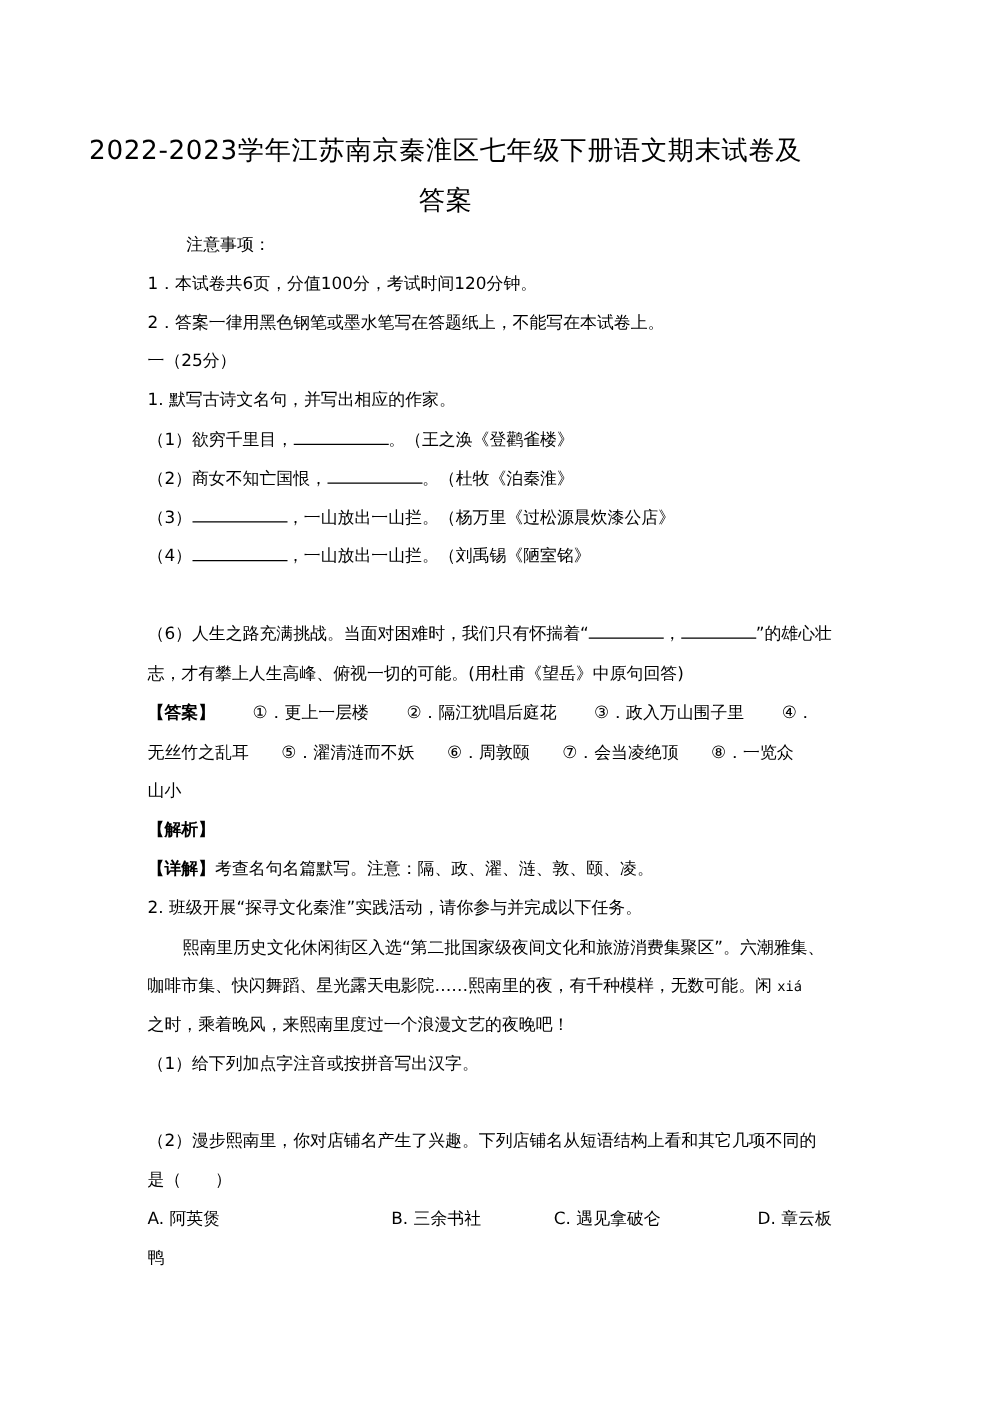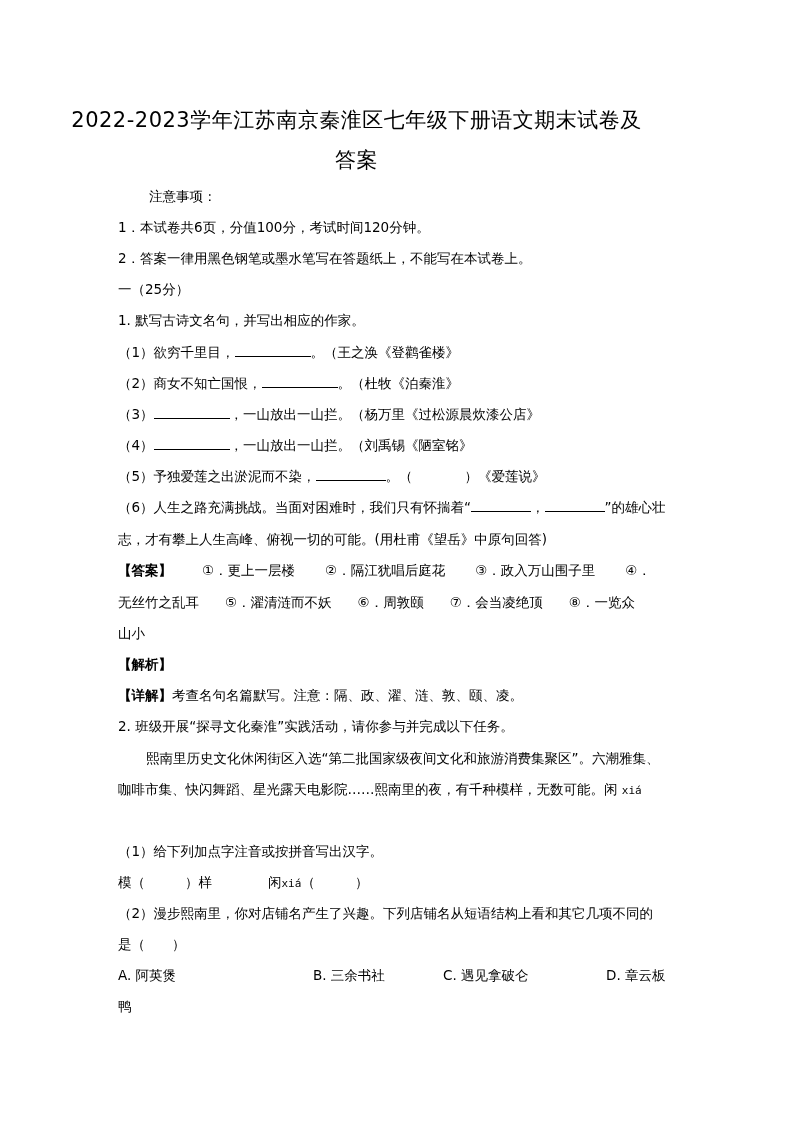--- a/index.html
+++ b/index.html
@@ -33,23 +33,20 @@
   </div>
   <div class="line" style="top:374px;">
     <span>（2）</span><span>商女不知亡国恨，</span><span class="blank" style="width:76px;"></span><span>。（杜牧《泊秦淮》</span>
   </div>
   <div class="line" style="top:405px;">
     <span>（3）</span><span class="blank" style="width:76px;"></span><span>，一山放出一山拦。（杨万里《过松源晨炊漆公店》</span>
   </div>
   <div class="line" style="top:436px;">
     <span>（4）</span><span class="blank" style="width:76px;"></span><span>，一山放出一山拦。（刘禹锡《陋室铭》</span>
   </div>
-  <div class="line" style="top:467px;">
-    <span>（5）</span><span>予独爱莲之出淤泥而不染，</span><span class="blank" style="width:70px;"></span><span>。（</span><span class="gap" style="width:52px;"></span><span>）《爱莲说》</span>
-  </div>
   <div class="line" style="top:498px;">
     <span>（6）人生之路充满挑战。当面对困难时，我们只有怀揣着“</span><span class="blank" style="width:60px;"></span><span>，</span><span class="blank" style="width:60px;"></span><span>”的雄心壮</span>
   </div>
   <div class="line" style="top:561px;">
     <span class="bold">【答案】</span><span class="gap" style="width:30px;"></span><span>①．更上一层楼</span><span class="gap" style="width:30px;"></span><span>②．隔江犹唱后庭花</span><span class="gap" style="width:30px;"></span><span>③．政入万山围子里</span><span class="gap" style="width:30px;"></span><span>④．</span>
   </div>
 
   <div class="line" style="top:530px;">志，才有攀上人生高峰、俯视一切的可能。(用杜甫《望岳》中原句回答)</div>
   <div class="line" style="top:593px;">
     <span>无丝竹之乱耳</span><span class="gap" style="width:26px;"></span><span>⑤．濯清涟而不妖</span><span class="gap" style="width:26px;"></span><span>⑥．周敦颐</span><span class="gap" style="width:26px;"></span><span>⑦．会当凌绝顶</span><span class="gap" style="width:26px;"></span><span>⑧．一览众</span>
@@ -59,25 +56,23 @@
   <div class="line bold" style="top:655px;">【解析】</div>
   <div class="line" style="top:686px;">
     <span class="bold">【详解】</span><span>考查名句名篇默写。注意：隔、政、濯、涟、敦、颐、凌。</span>
   </div>
 
   <div class="line" style="top:717px;">2. 班级开展“探寻文化秦淮”实践活动，请你参与并完成以下任务。</div>
   <div class="line" style="top:749px; left:146px;">熙南里历史文化休闲街区入选“第二批国家级夜间文化和旅游消费集聚区”。六潮雅集、</div>
   <div class="line" style="top:780px;">
     <span>咖啡市集、快闪舞蹈、星光露天电影院……熙南里的夜，有千种模样，无数可能。闲</span> <span class="pinyin">xiá</span>
   </div>
+  <div class="line" style="top:811px;">之时，乘着晚风，来熙南里度过一个浪漫文艺的夜晚吧！</div>
 
   <div class="line" style="top:842px;">（1）给下列加点字注音或按拼音写出汉字。</div>
-  <div class="line" style="top:873px;">
-    <span>模（</span><span class="gap" style="width:40px;"></span><span>）样</span><span class="gap" style="width:56px;"></span><span>闲</span><span class="pinyin">xiá</span><span>（</span><span class="gap" style="width:40px;"></span><span>）</span>
-  </div>
 
   <div class="line" style="top:904px;">（2）漫步熙南里，你对店铺名产生了兴趣。下列店铺名从短语结构上看和其它几项不同的</div>
   <div class="line" style="top:935px;">是（　　）</div>
 
   <div class="line" style="top:966px; left:118px;">A. 阿英煲</div>
   <div class="line" style="top:966px; left:281px;margin-left:32px;">B. 三余书社</div>
   <div class="line" style="top:966px; left:443px;">C. 遇见拿破仑</div>
   <div class="line" style="top:966px; left:606px;">D. 章云板</div>
   <div class="line" style="top:997px;">鸭</div>
 

